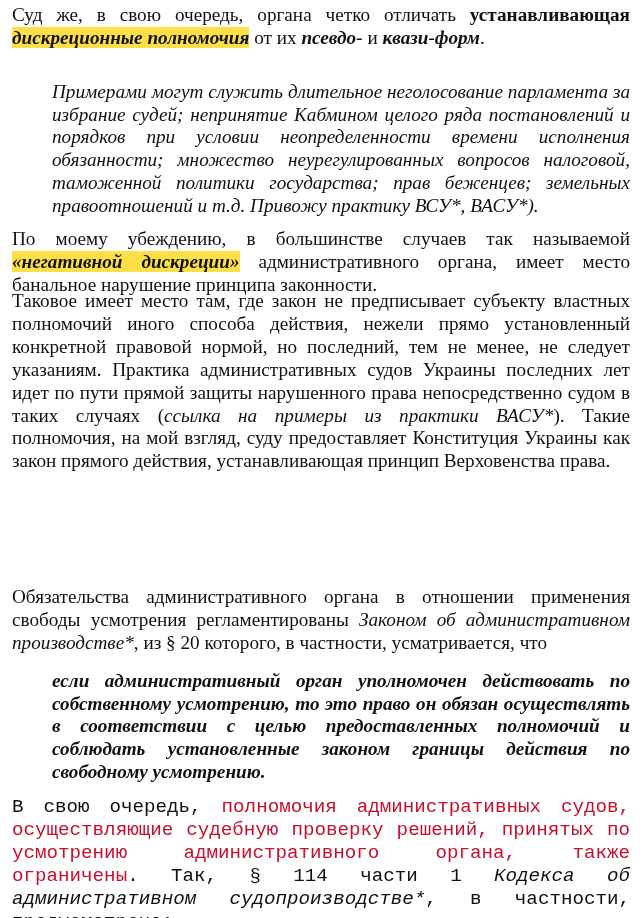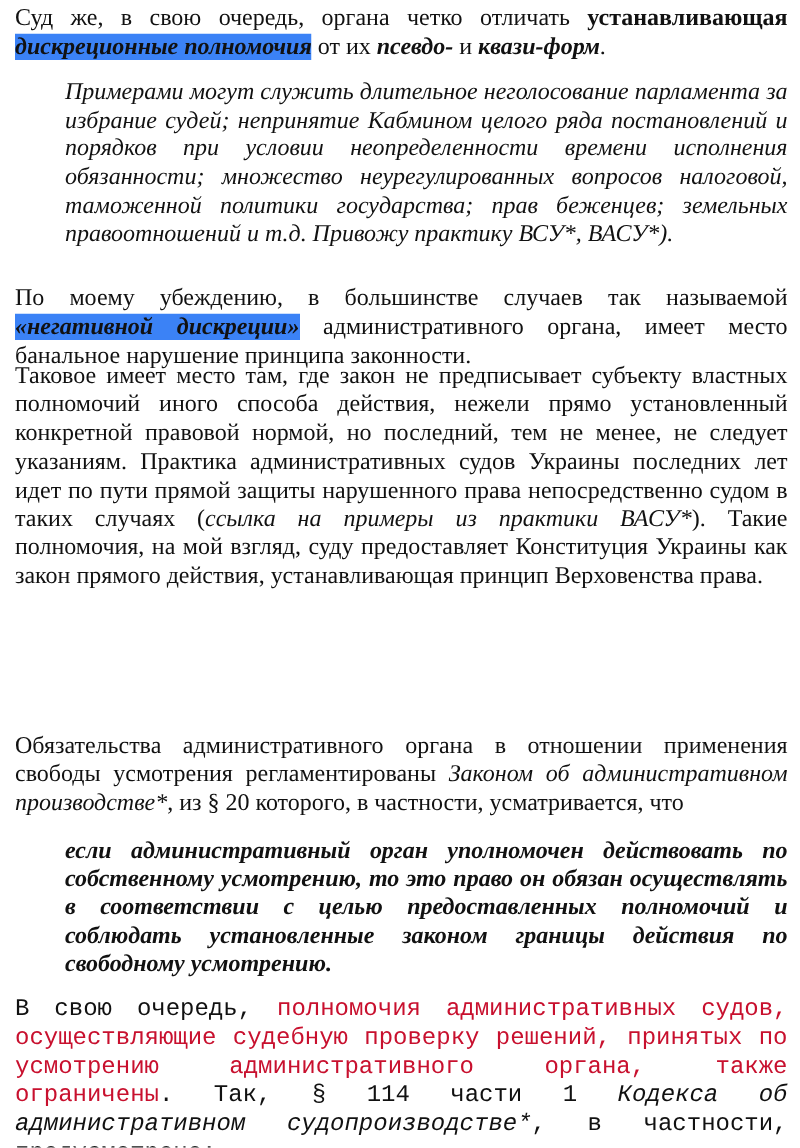--- a/index.html
+++ b/index.html
@@ -14,34 +14,34 @@
     font-size: 19.2px; line-height: 22.9px;
     text-align: justify; text-align-last: left;
     margin: 0;
   }
   .quote {
     position: absolute; left: 52px; width: 578px;
     font-size: 19.2px; line-height: 22.7px;
     font-style: italic; text-align: justify; text-align-last: left;
     margin: 0;
   }
-  .hl { background: #3b82f6; }
+  .hl { background: #fde047; }
   .b { font-weight: bold; }
   .i { font-style: italic; }
   .bi { font-weight: bold; font-style: italic; }
   .red { color: #c8102e; }
 </style>
 </head>
 <body>
 
 <div class="page">
 
   <p class="para" style="top:4px;"><span>Суд же, в свою очередь, органа четко отличать </span><span class="b">устанавливающая</span><span> </span><span class="bi hl">дискреционные полномочия</span><span> от их </span><span class="bi">псевдо-</span><span> и </span><span class="bi">квази-форм</span><span>.</span></p>
 
-  <p class="quote" style="top:63px;">Примерами могут служить длительное неголосование парламента за избрание судей; непринятие Кабмином целого ряда постановлений и порядков при условии неопределенности времени исполнения обязанности; множество неурегулированных вопросов налоговой, таможенной политики государства; прав беженцев; земельных правоотношений и т.д. Привожу практику ВСУ*, ВАСУ*).</p>
+  <p class="quote" style="top:81px;">Примерами могут служить длительное неголосование парламента за избрание судей; непринятие Кабмином целого ряда постановлений и порядков при условии неопределенности времени исполнения обязанности; множество неурегулированных вопросов налоговой, таможенной политики государства; прав беженцев; земельных правоотношений и т.д. Привожу практику ВСУ*, ВАСУ*).</p>
 
   <p class="para" style="top:228px;"><span>По моему убеждению, в большинстве случаев так называемой </span><span class="bi hl">«негативной дискреции»</span><span> административного органа, имеет место банальное нарушение принципа законности.</span></p>
 
   <p class="para" style="top:290px;"><span>Таковое имеет место там, где закон не предписывает субъекту властных полномочий иного способа действия, нежели прямо установленный конкретной правовой нормой, но последний, тем не менее, не следует указаниям. Практика административных судов Украины последних лет идет по пути прямой защиты нарушенного права непосредственно судом в таких случаях (</span><span class="i">ссылка на примеры из практики ВАСУ*</span><span>). Такие полномочия, на мой взгляд, суду предоставляет Конституция Украины как закон прямого действия, устанавливающая принцип Верховенства права.</span></p>
 
 
   <p class="para" style="top:586px;"><span>Обязательства административного органа в отношении применения свободы усмотрения регламентированы </span><span class="i">Законом об административном производстве*</span><span>, из § 20 которого, в частности, усматривается, что</span></p>
 
   <p class="quote" style="top:670px;font-weight:bold;">если административный орган уполномочен действовать по собственному усмотрению, то это право он обязан осуществлять в соответствии с целью предоставленных полномочий и соблюдать установленные законом границы действия по свободному усмотрению.</p>
 

